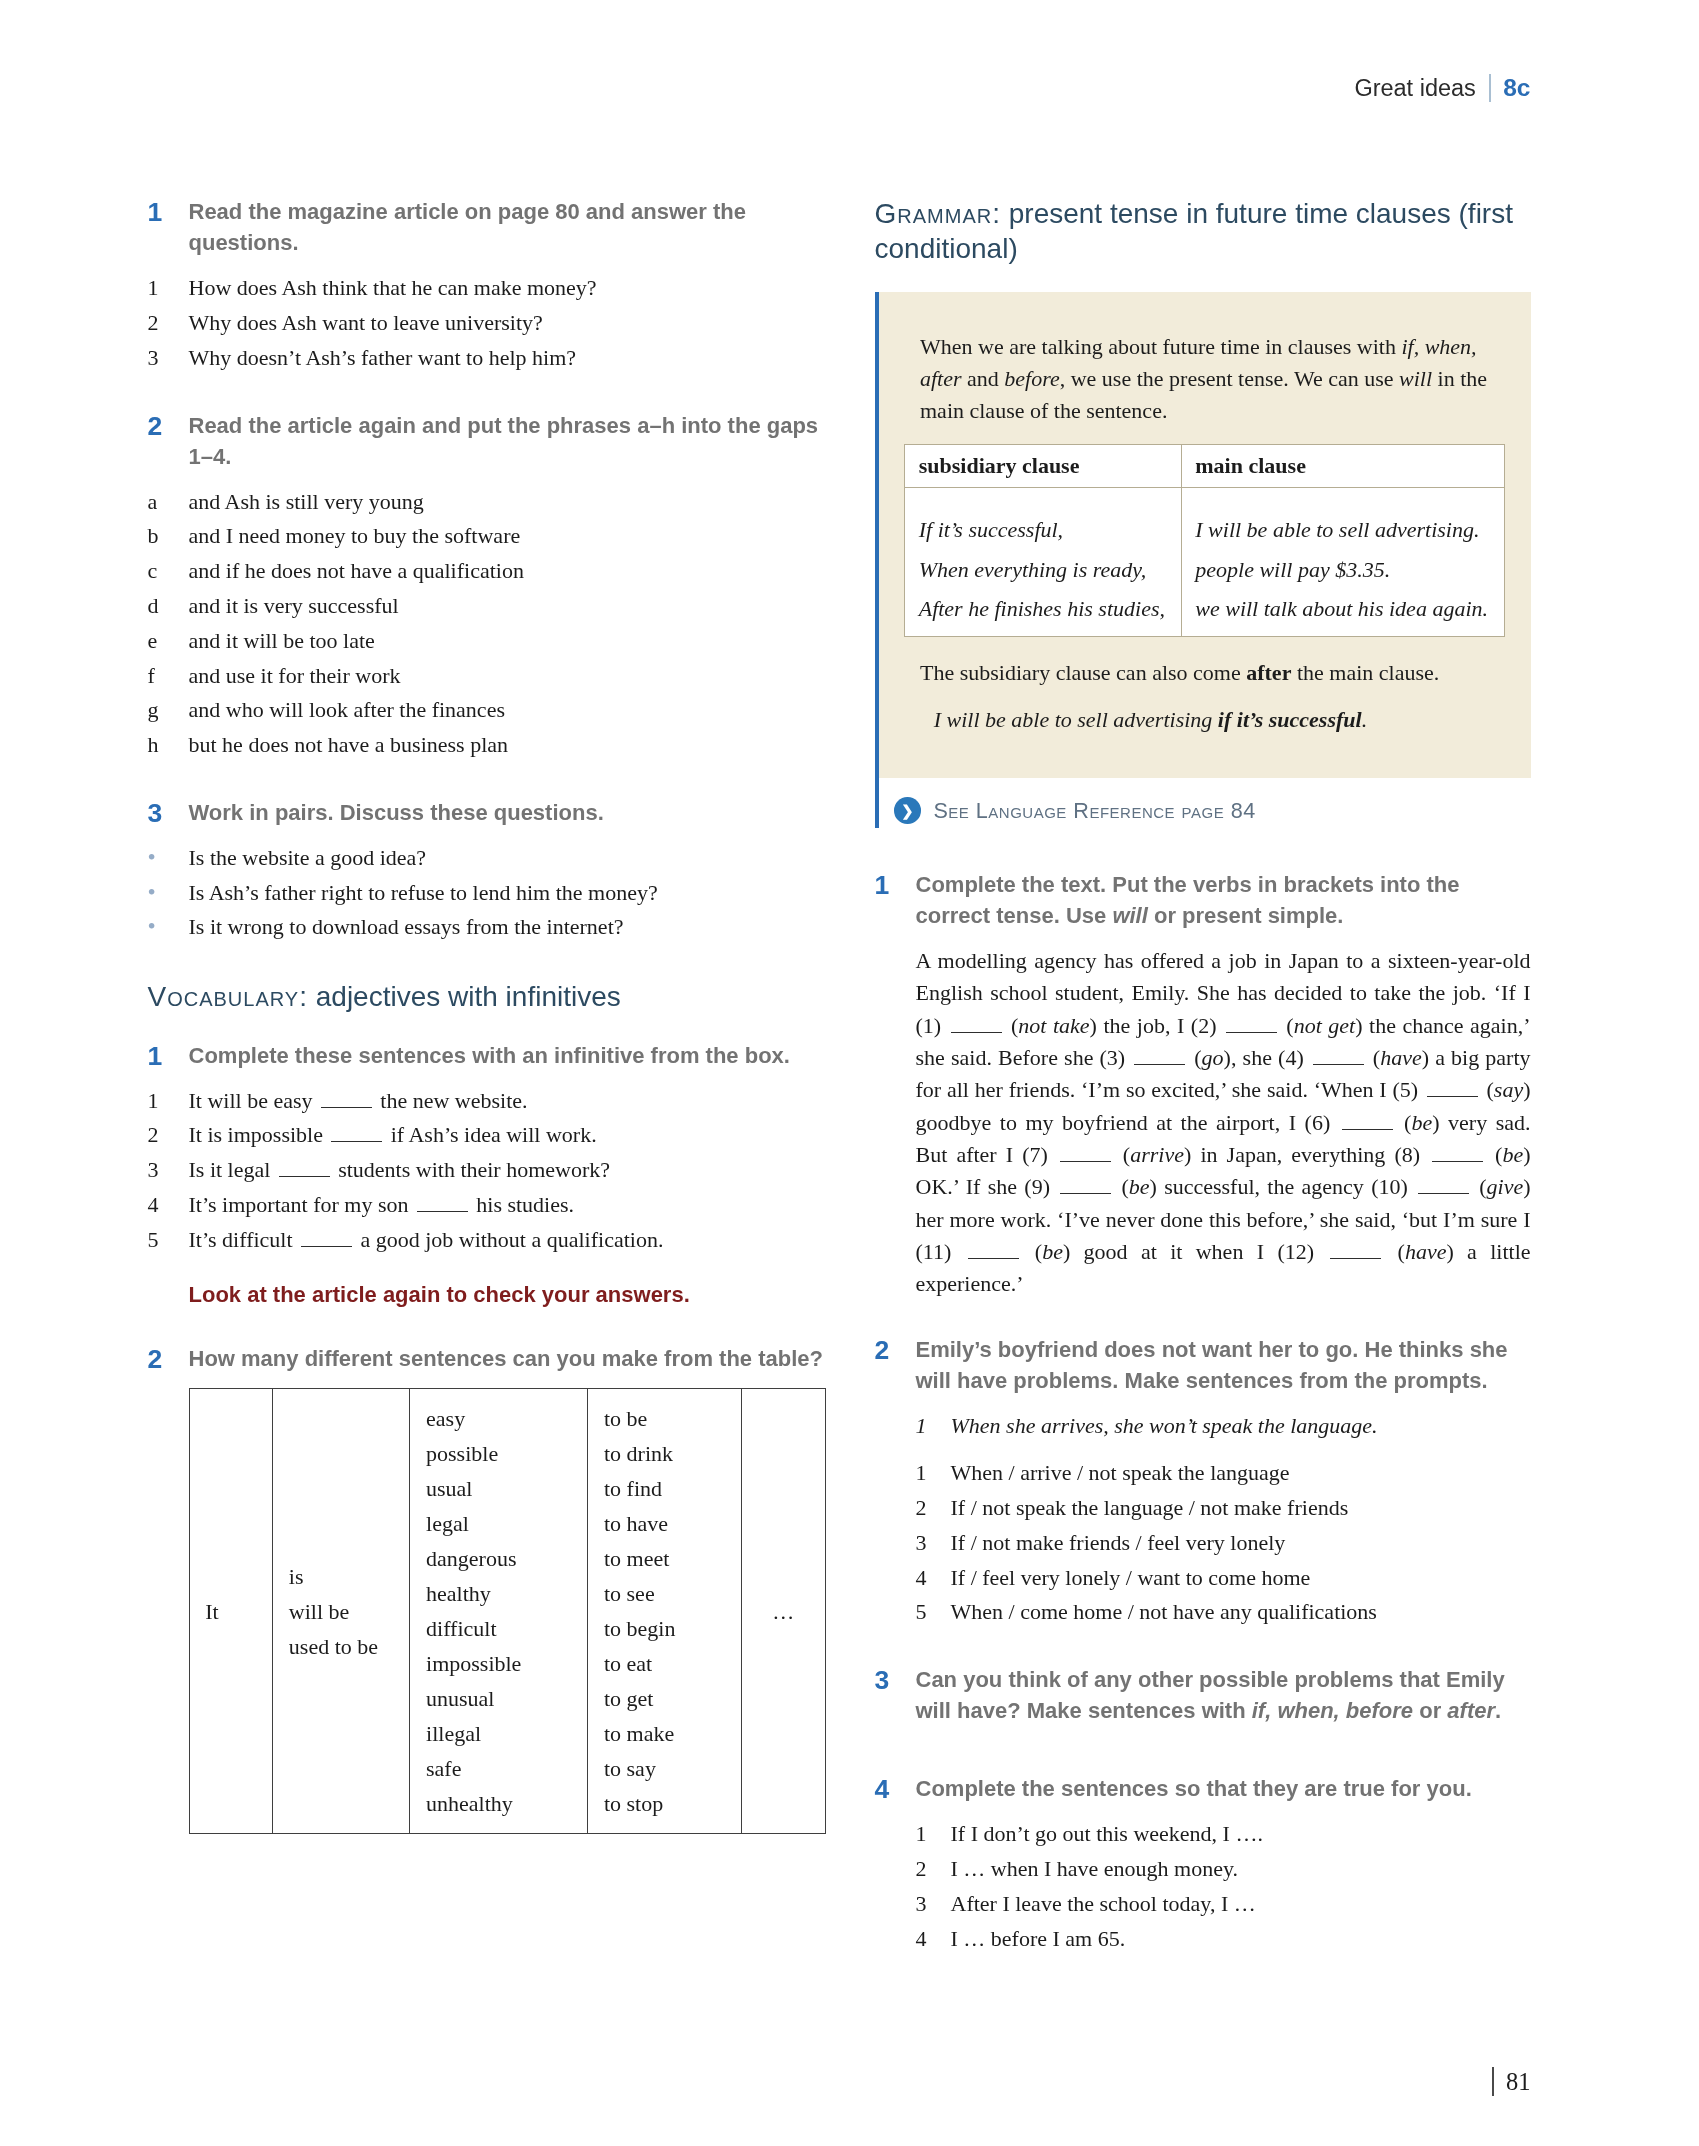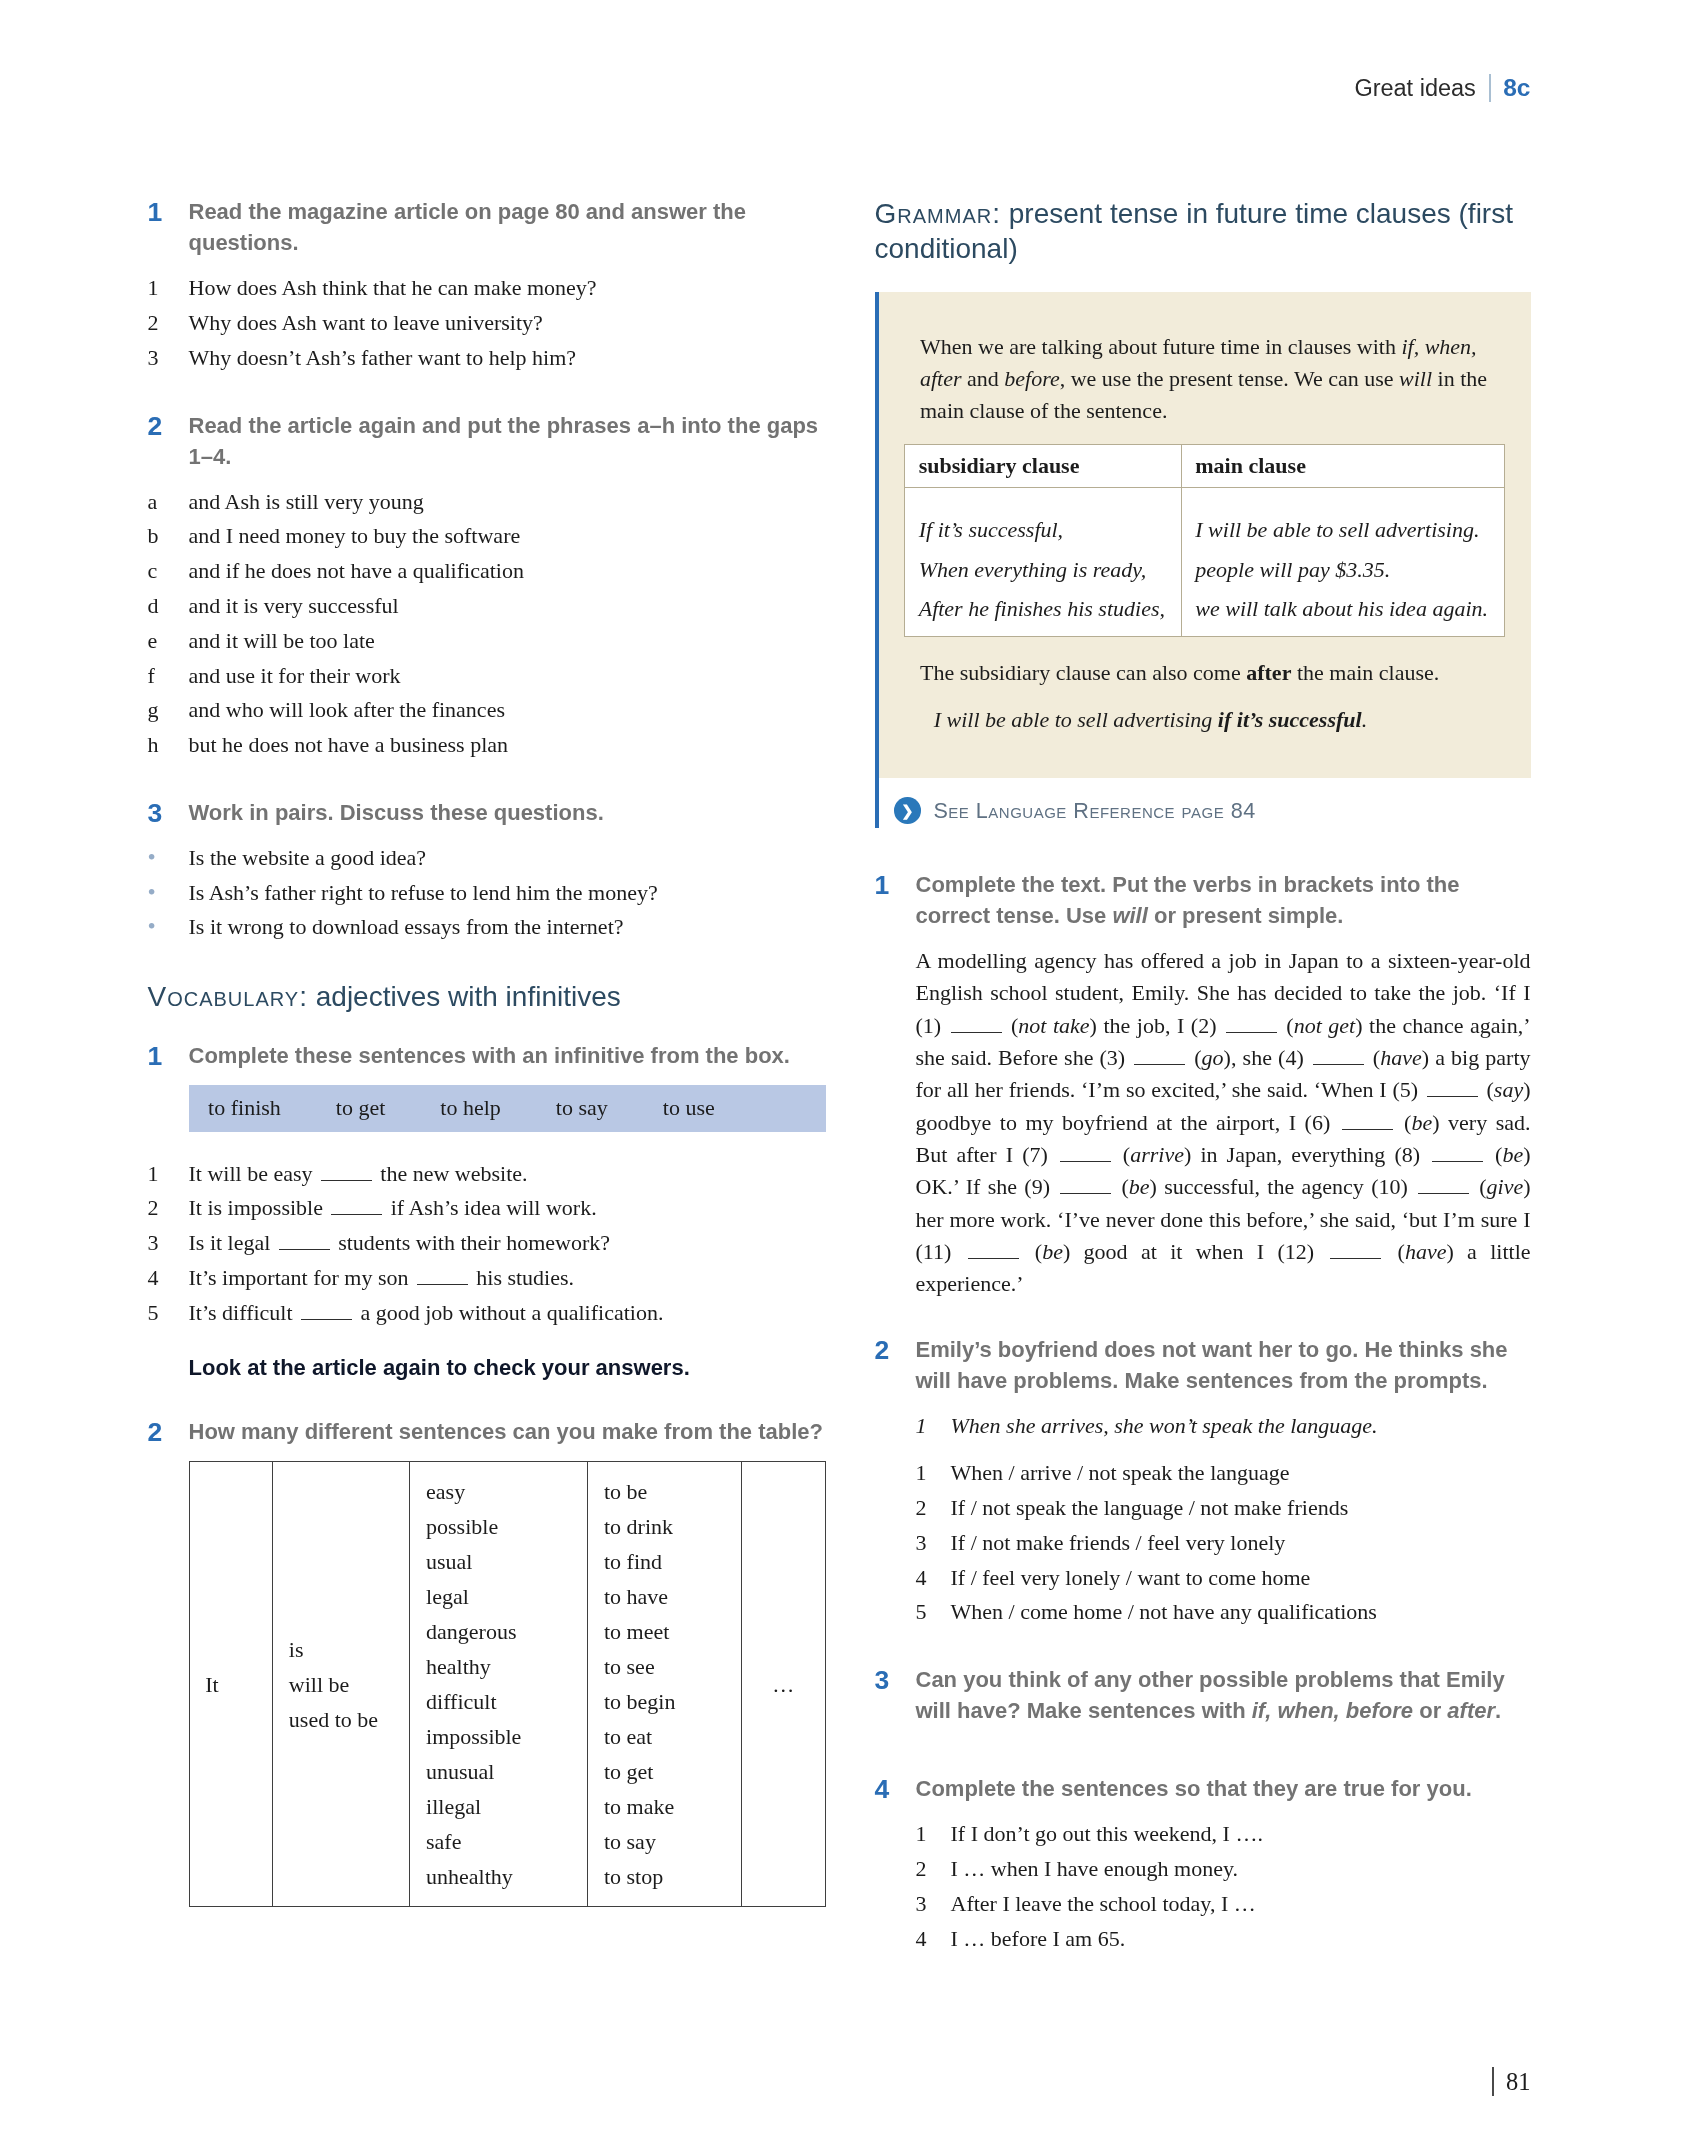--- a/index.html
+++ b/index.html
@@ -23,21 +23,21 @@
              display:grid; grid-template-columns:678px 1fr; column-gap:49px; }
   .col { min-width:0; }
 
   
   .ex { display:grid; grid-template-columns:41px 1fr; margin-bottom:33px; }
   .exnum { font-family:"Liberation Sans", sans-serif; font-weight:bold; font-size:26.5px;
            color:#2a6db5; line-height:1.15; padding-top:1px; }
   .instr { font-family:"Liberation Sans", sans-serif; font-weight:bold; font-size:22px;
            line-height:1.42; color:#737373; margin:0 0 13.7px 0; }
   .note  { font-family:"Liberation Sans", sans-serif; font-weight:bold; font-size:22px;
-           line-height:1.42; color:#0f172a; margin:23.5px 0 0 0; }
+           line-height:1.42; color:#7f1d1d; margin:23.5px 0 0 0; }
 
   
   .nlist { margin:0; }
   .gutlist { margin-left:-41px; }
   .li { display:grid; grid-template-columns:41px 1fr; font-size:22px; line-height:1.45; margin-bottom:2.9px; }
   .li-sm { display:grid; grid-template-columns:35px 1fr; font-size:22px; line-height:1.45; margin-bottom:2.9px; }
   .ln { color:#1c1c1c; }
   .bullet { color:#95acc7; font-size:23.5px; line-height:1.35; }
 
   
@@ -197,28 +197,20 @@
       </section>
 
       <h2 class="sec-head vspace">
         <span class="sec-label">Vocabulary:</span><span> adjectives with infinitives</span>
       </h2>
 
       <section class="ex">
         <div class="exnum">1</div>
         <div class="exbody">
           <p class="instr">Complete these sentences with an infinitive from the box.</p>
-          <div class="wordbox">
-
-          <span>to finish</span>
-              <span>to get</span>
-              <span>to help</span>
-              <span>to say</span>
-              <span>to use</span>
-            </div>
           <div class="nlist gutlist">
 
           <div class="li">
               <span class="ln">1</span>
               <span class="lt"><span>It will be easy </span><span class="blank"></span><span> the new website.</span></span>
             </div>
               <div class="li">
               <span class="ln">2</span>
               <span class="lt"><span>It is impossible </span><span class="blank"></span><span> if Ash’s idea will work.</span></span>
             </div>

